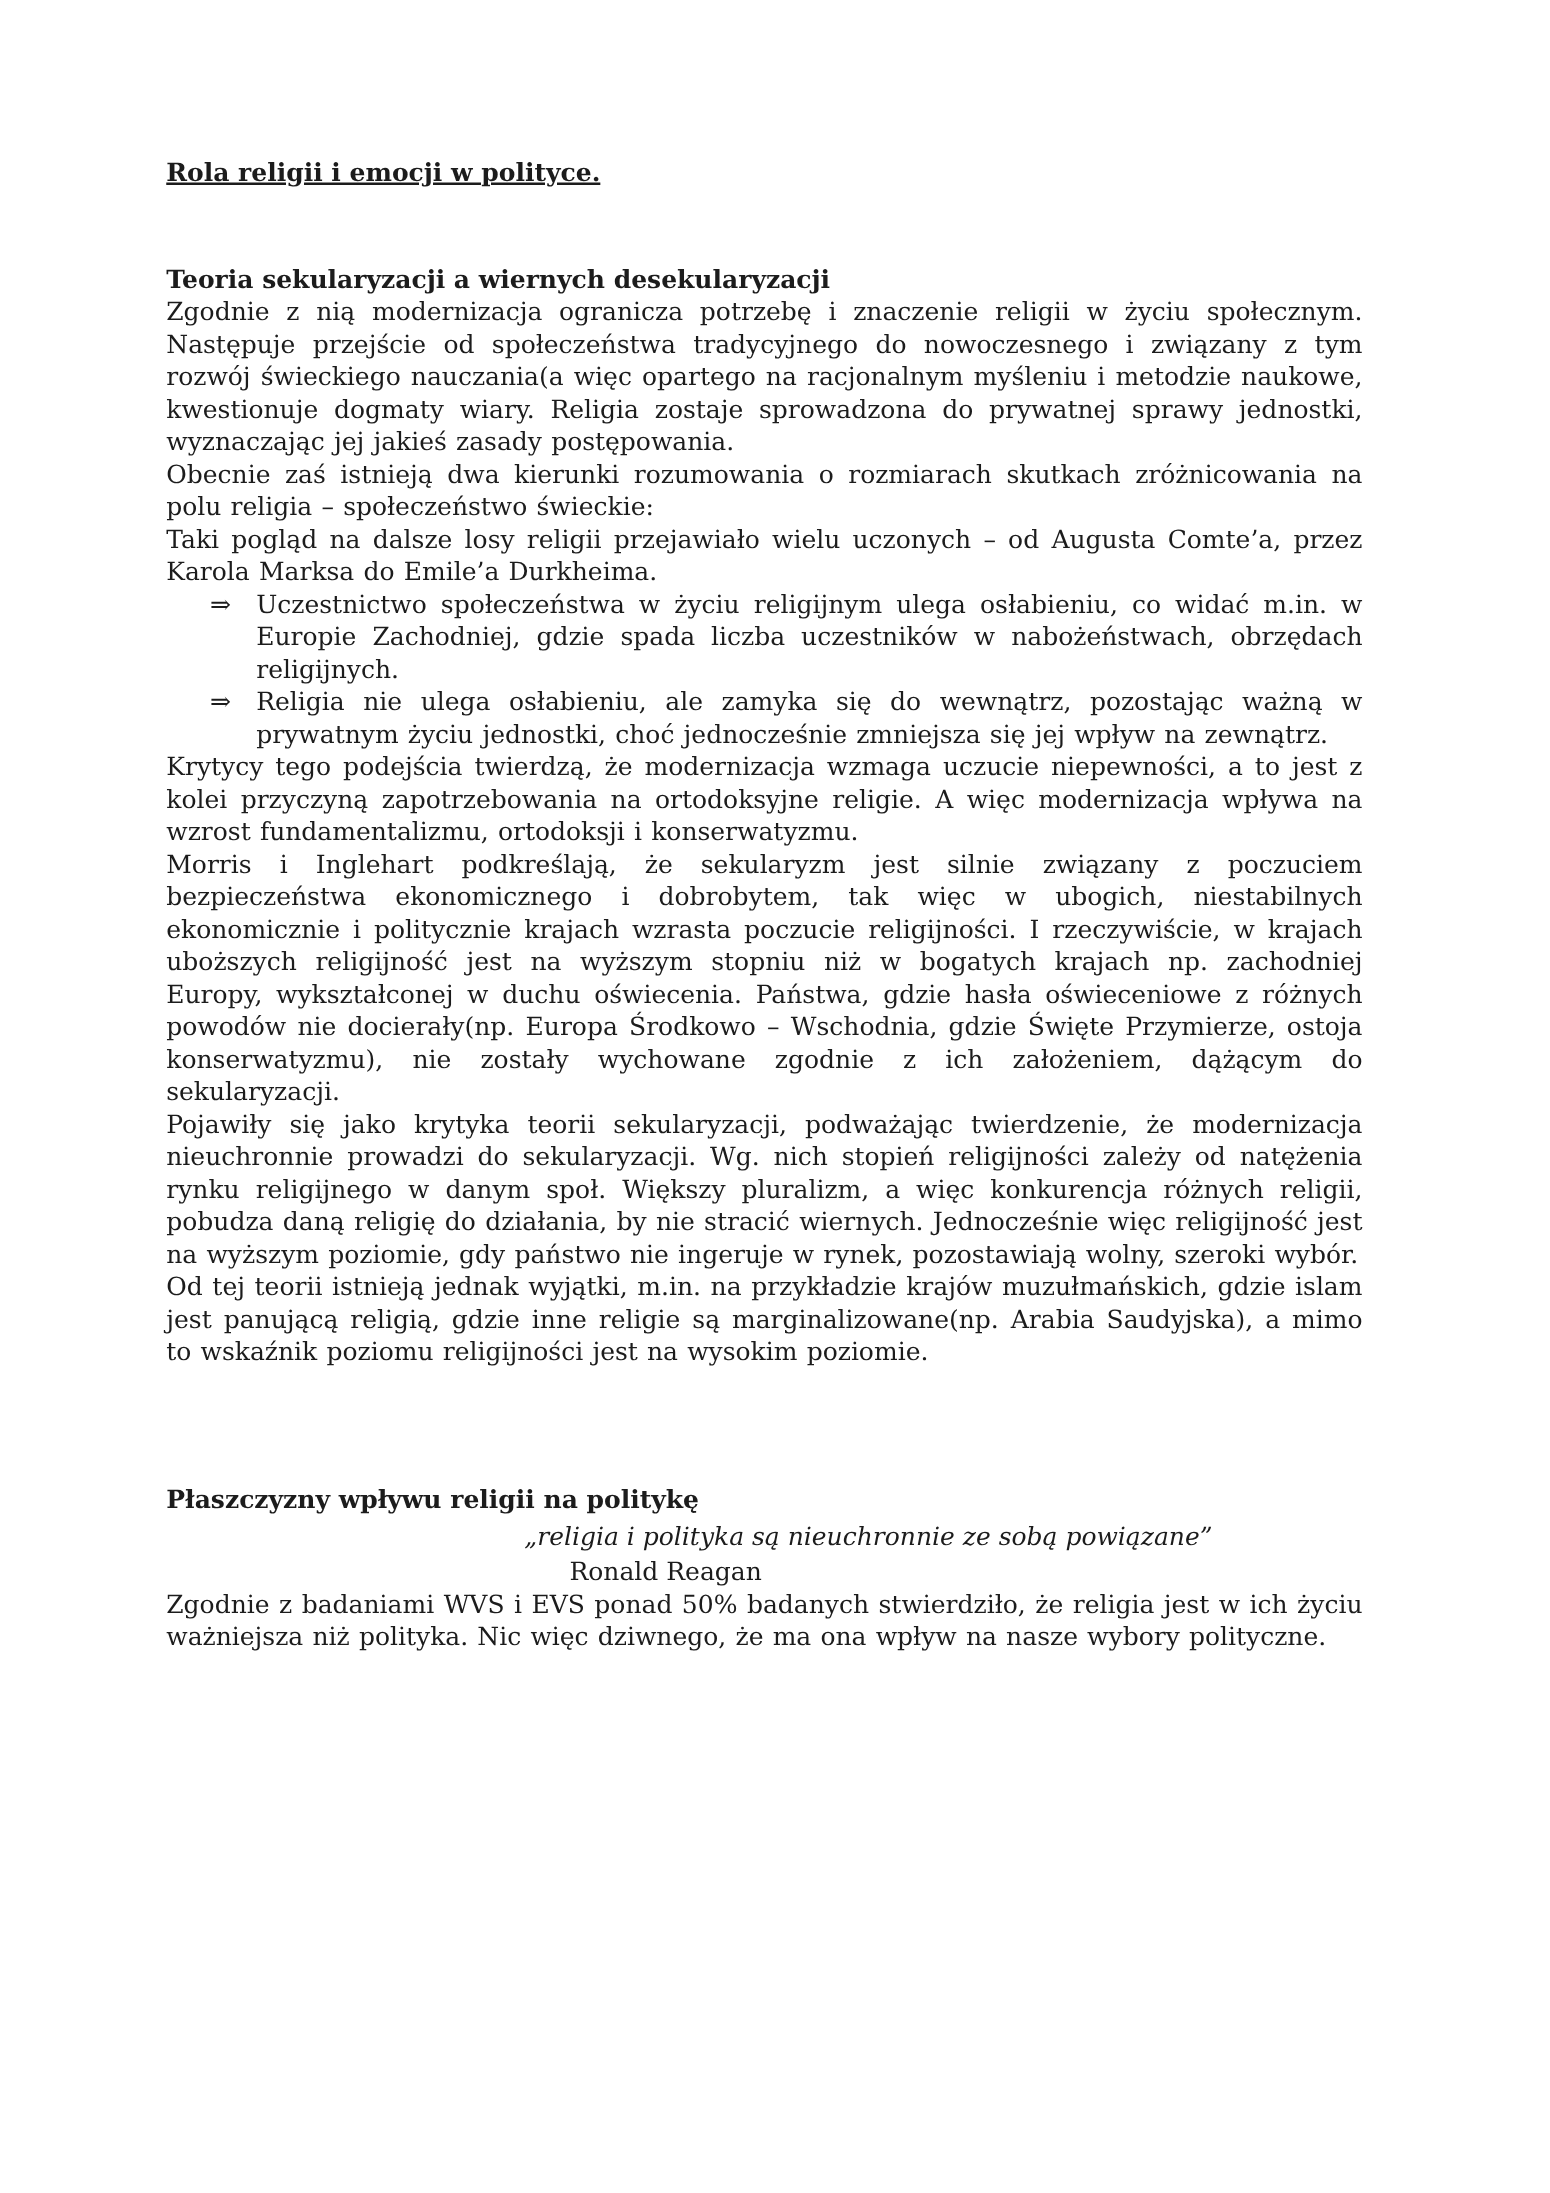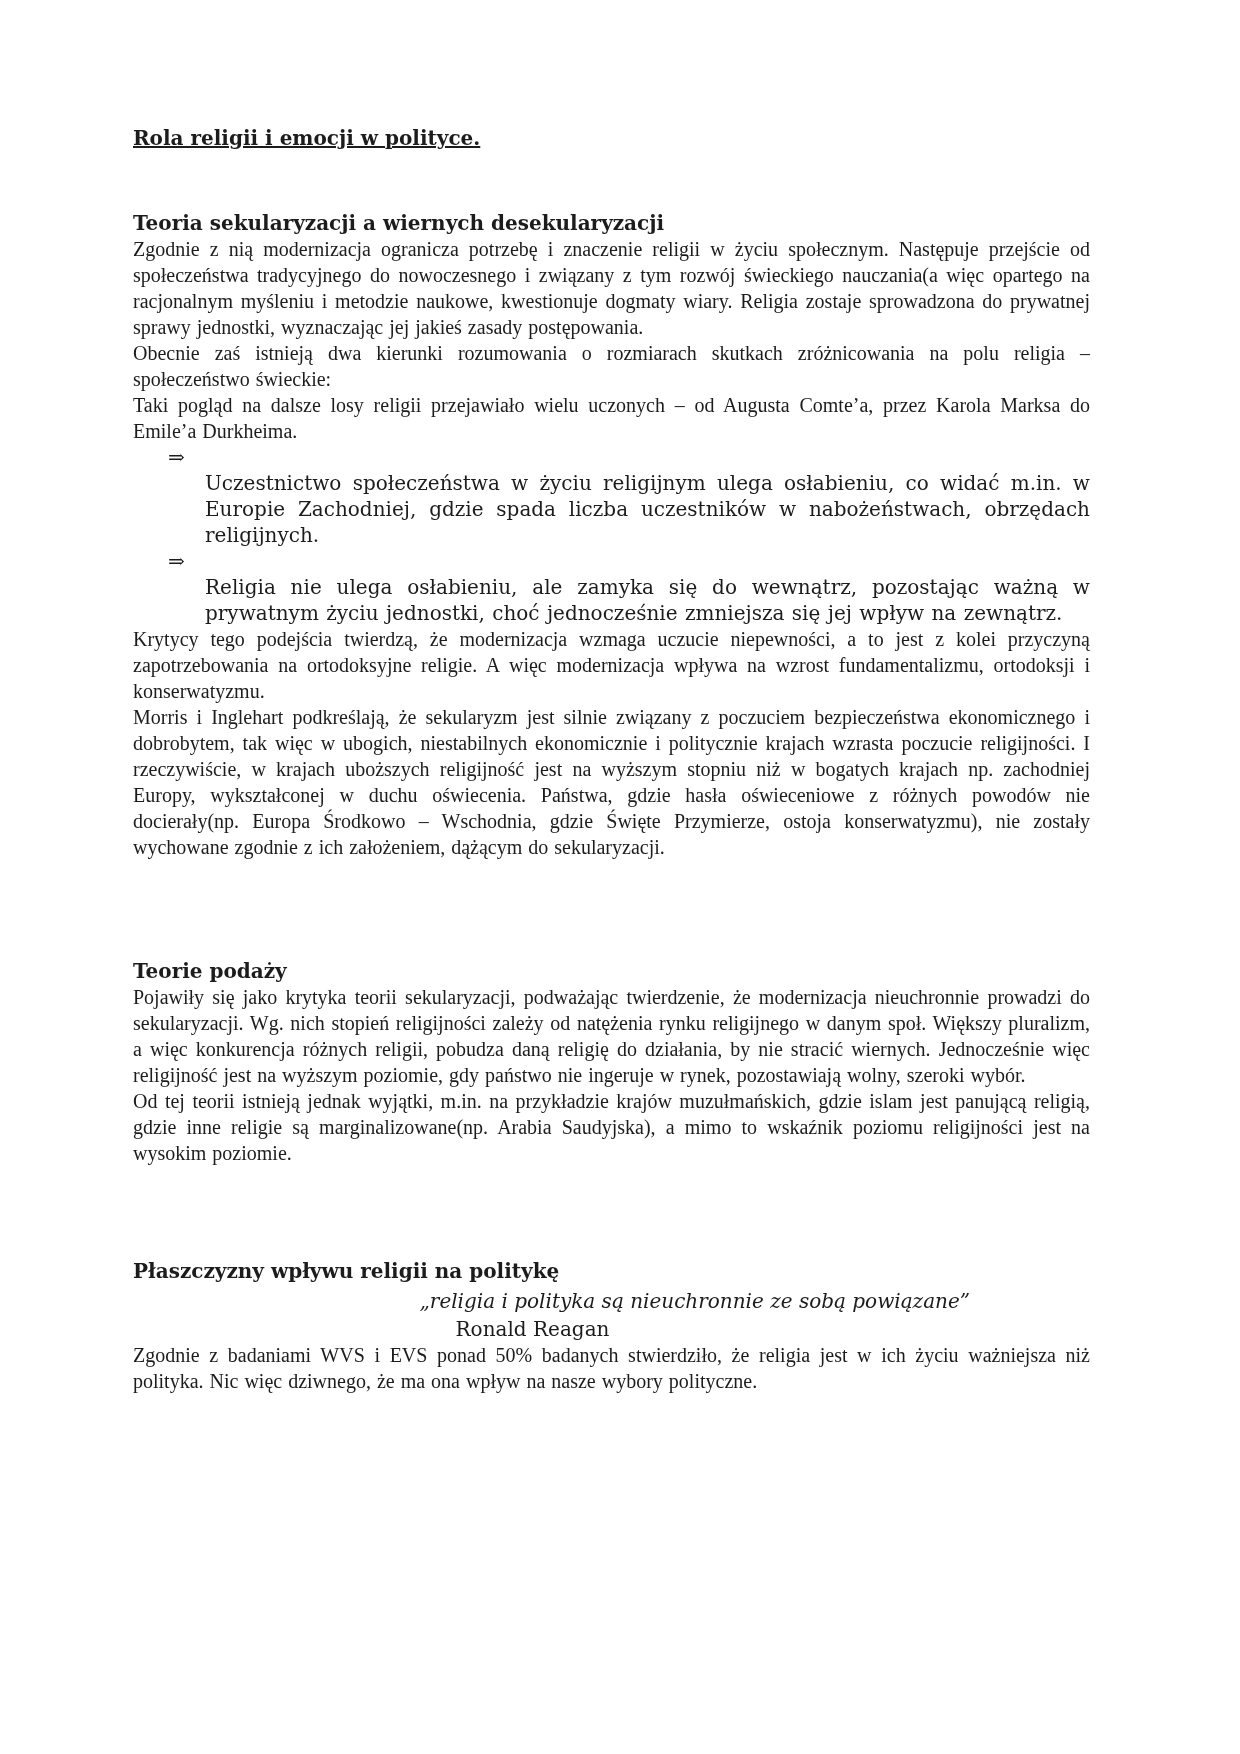--- a/index.html
+++ b/index.html
@@ -35,42 +35,40 @@
     margin: 0;
   }
   .gap-md { margin-top: 98px; }
   .gap-lg { margin-top: 92px; }
   p.body-par {
     font-size: 20px;
     line-height: 26px;
     margin: 0;
     text-align: justify;
     word-spacing: 1px;
-    font-family: Liberation Serif, serif;
   }
   .arrow-list {
     margin: 0;
     padding: 0;
   }
   .arrow-item {
     display: flex;
     margin-left: 35px;
     font-size: 20px;
     line-height: 26px;
   }
   .arrow-marker {
     flex: none;
     width: 37px;
     font-size: 20px;
   }
   .arrow-text {
     flex: 1;
     text-align: justify;
     word-spacing: 1px;
-    margin-top: 26px;
   }
   .quote-line {
     font-size: 20px;
     line-height: 30px;
     font-style: italic;
     text-align: right;
     padding-right: 120px;
     margin: 2px 0 0 0;
   }
   .quote-attribution {
@@ -105,21 +103,20 @@
     <div class="arrow-item">
       <span class="arrow-marker">⇒</span>
       <span class="arrow-text">Religia nie ulega osłabieniu, ale zamyka się do wewnątrz, pozostając ważną w prywatnym życiu jednostki, choć jednocześnie zmniejsza się jej wpływ na zewnątrz.</span>
     </div>
   </div>
 
   <p class="body-par">Krytycy tego podejścia twierdzą, że modernizacja wzmaga uczucie niepewności, a to jest z kolei przyczyną zapotrzebowania na ortodoksyjne religie. A więc modernizacja wpływa na wzrost fundamentalizmu, ortodoksji i konserwatyzmu.</p>
 
   <p class="body-par">Morris i Inglehart podkreślają, że sekularyzm jest silnie związany z poczuciem bezpieczeństwa ekonomicznego i dobrobytem, tak więc w ubogich, niestabilnych ekonomicznie i politycznie krajach wzrasta poczucie religijności. I rzeczywiście, w krajach uboższych religijność jest na wyższym stopniu niż w bogatych krajach np. zachodniej Europy, wykształconej w duchu oświecenia. Państwa, gdzie hasła oświeceniowe z różnych powodów nie docierały(np. Europa Środkowo – Wschodnia, gdzie Święte Przymierze, ostoja konserwatyzmu), nie zostały wychowane zgodnie z ich założeniem, dążącym do sekularyzacji.</p>
 
-  <h2 class="section-heading gap-md">Teorie podaży</h2>
 
   <p class="body-par">Pojawiły się jako krytyka teorii sekularyzacji, podważając twierdzenie, że modernizacja nieuchronnie prowadzi do sekularyzacji. Wg. nich stopień religijności zależy od natężenia rynku religijnego w danym społ. Większy pluralizm, a więc konkurencja różnych religii, pobudza daną religię do działania, by nie stracić wiernych. Jednocześnie więc religijność jest na wyższym poziomie, gdy państwo nie ingeruje w rynek, pozostawiają wolny, szeroki wybór.</p>
 
   <p class="body-par">Od tej teorii istnieją jednak wyjątki, m.in. na przykładzie krajów muzułmańskich, gdzie islam jest panującą religią, gdzie inne religie są marginalizowane(np. Arabia Saudyjska), a mimo to wskaźnik poziomu religijności jest na wysokim poziomie.</p>
 
   <h2 class="section-heading gap-lg">Płaszczyzny wpływu religii na politykę</h2>
 
   <p class="quote-line">„religia i polityka są nieuchronnie ze sobą powiązane”</p>
 
   <p class="quote-attribution">Ronald Reagan</p>

